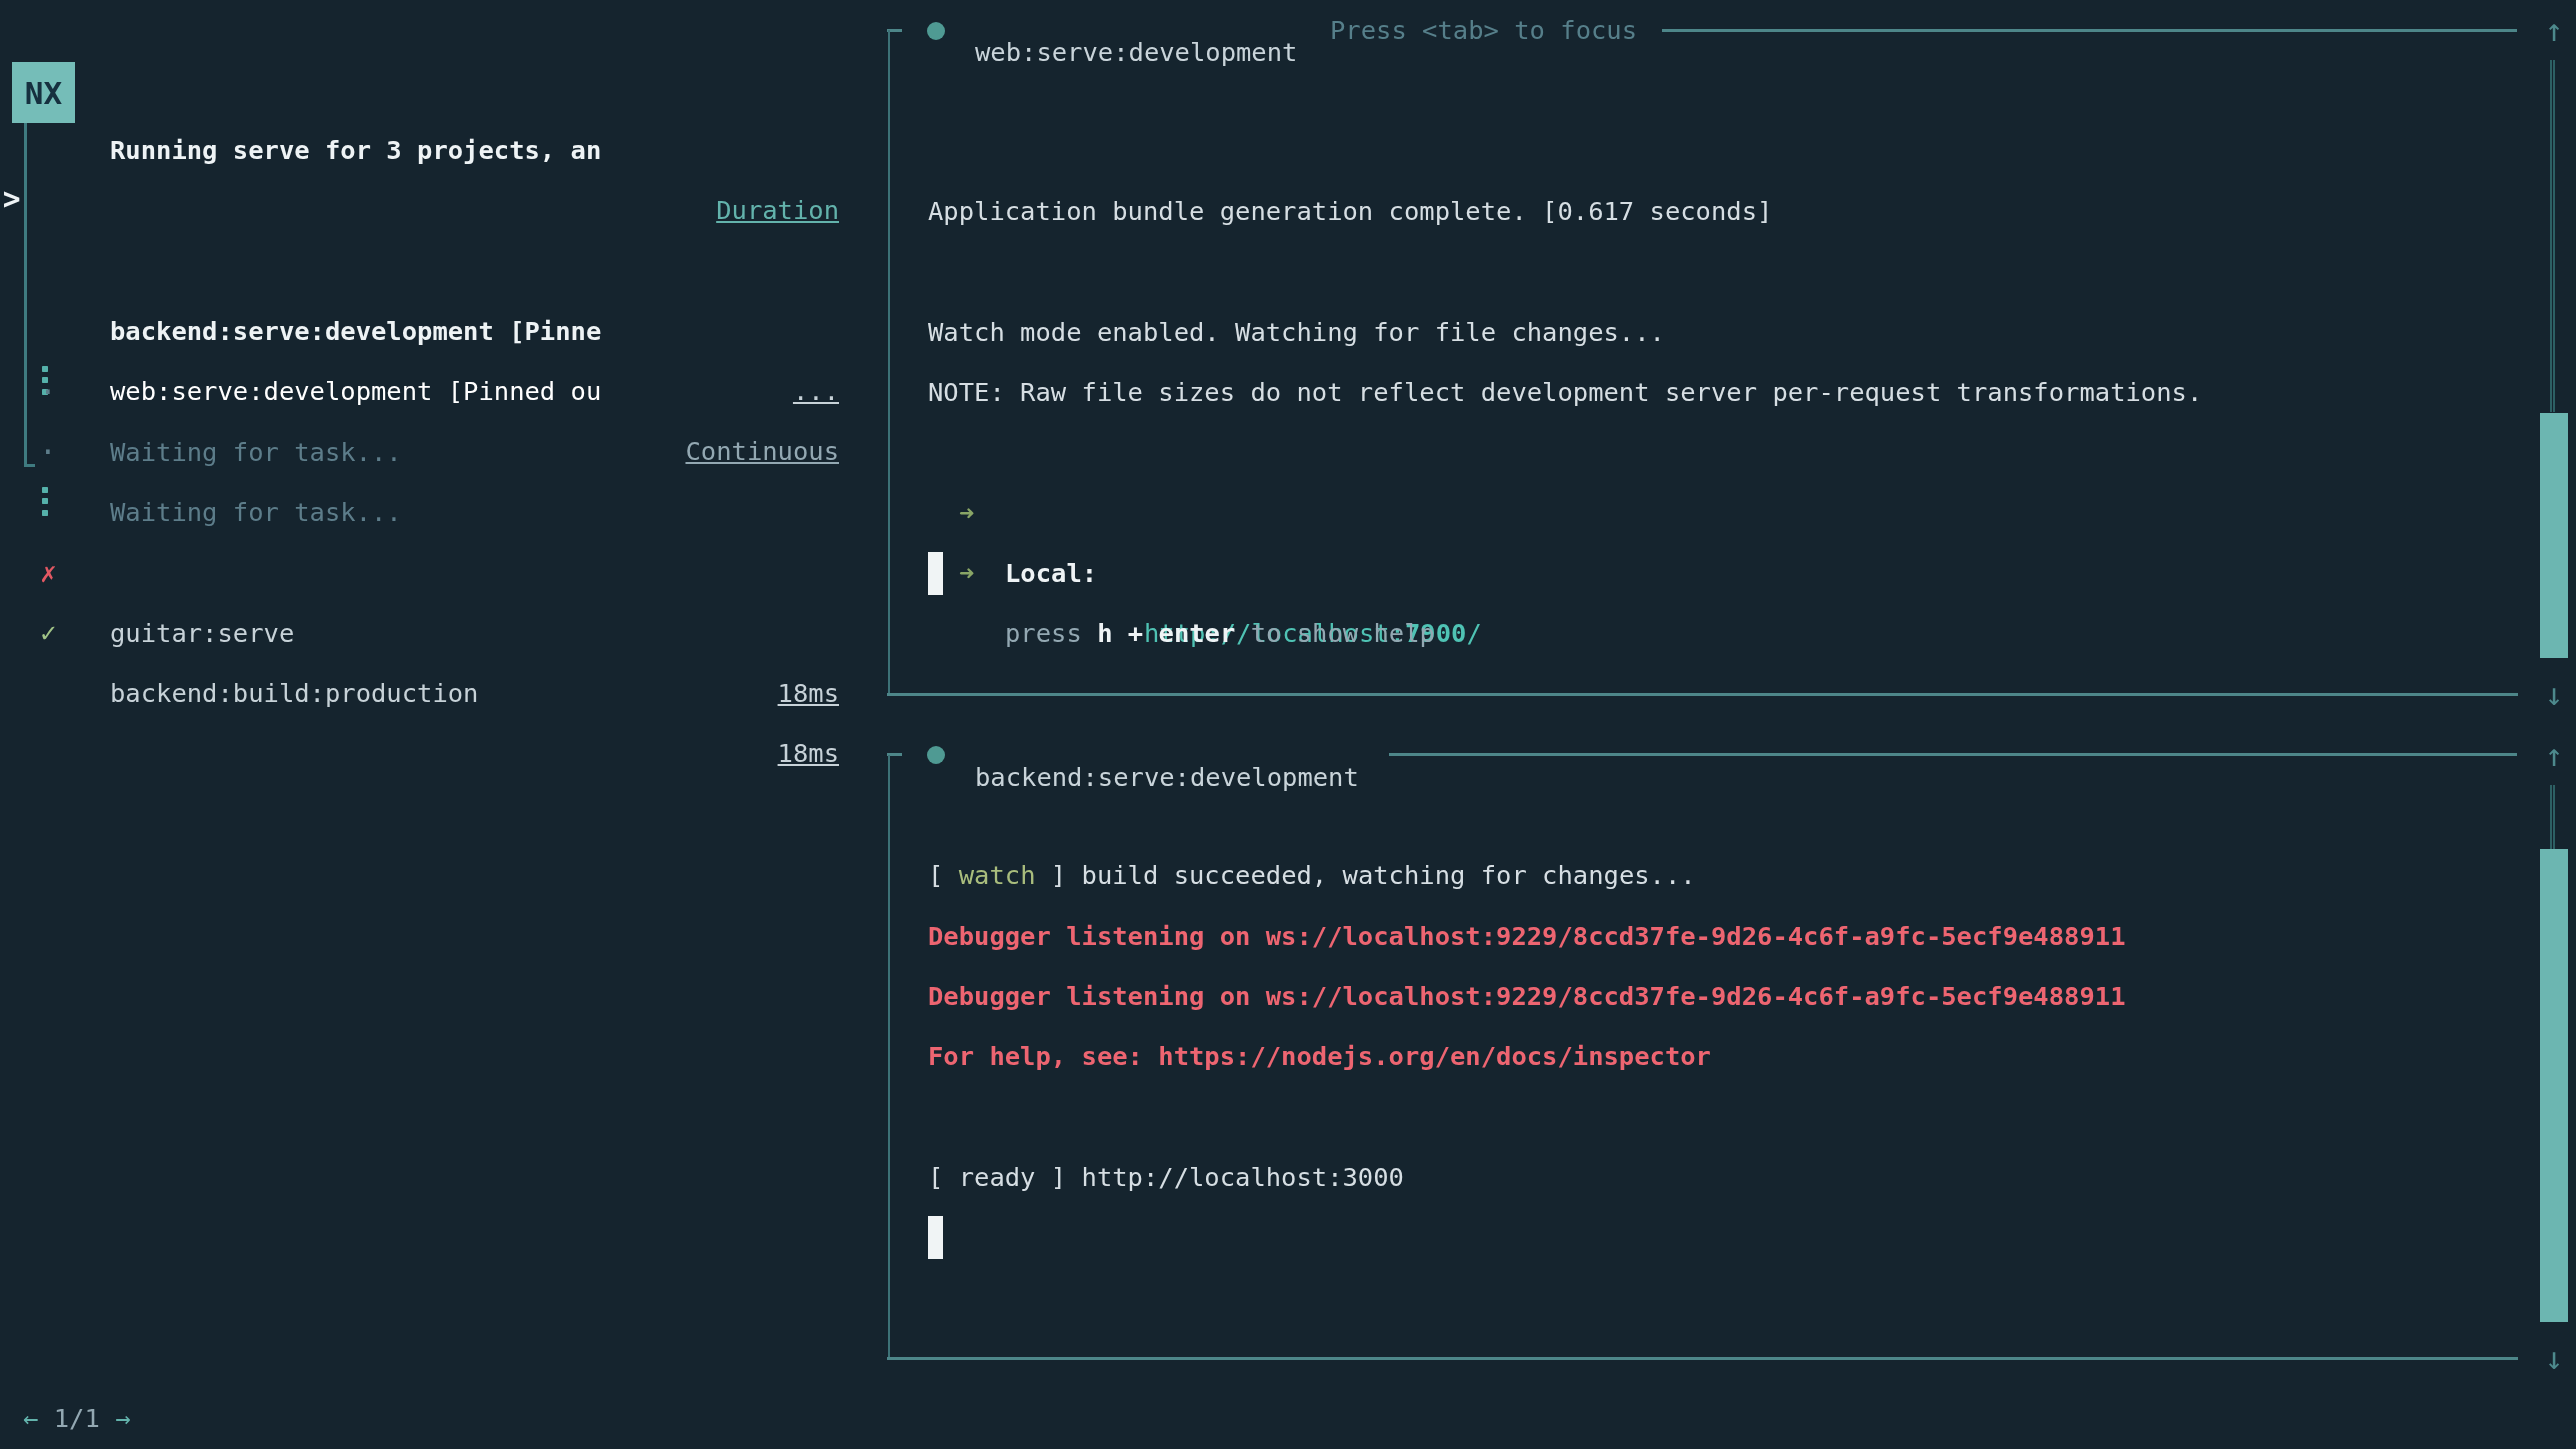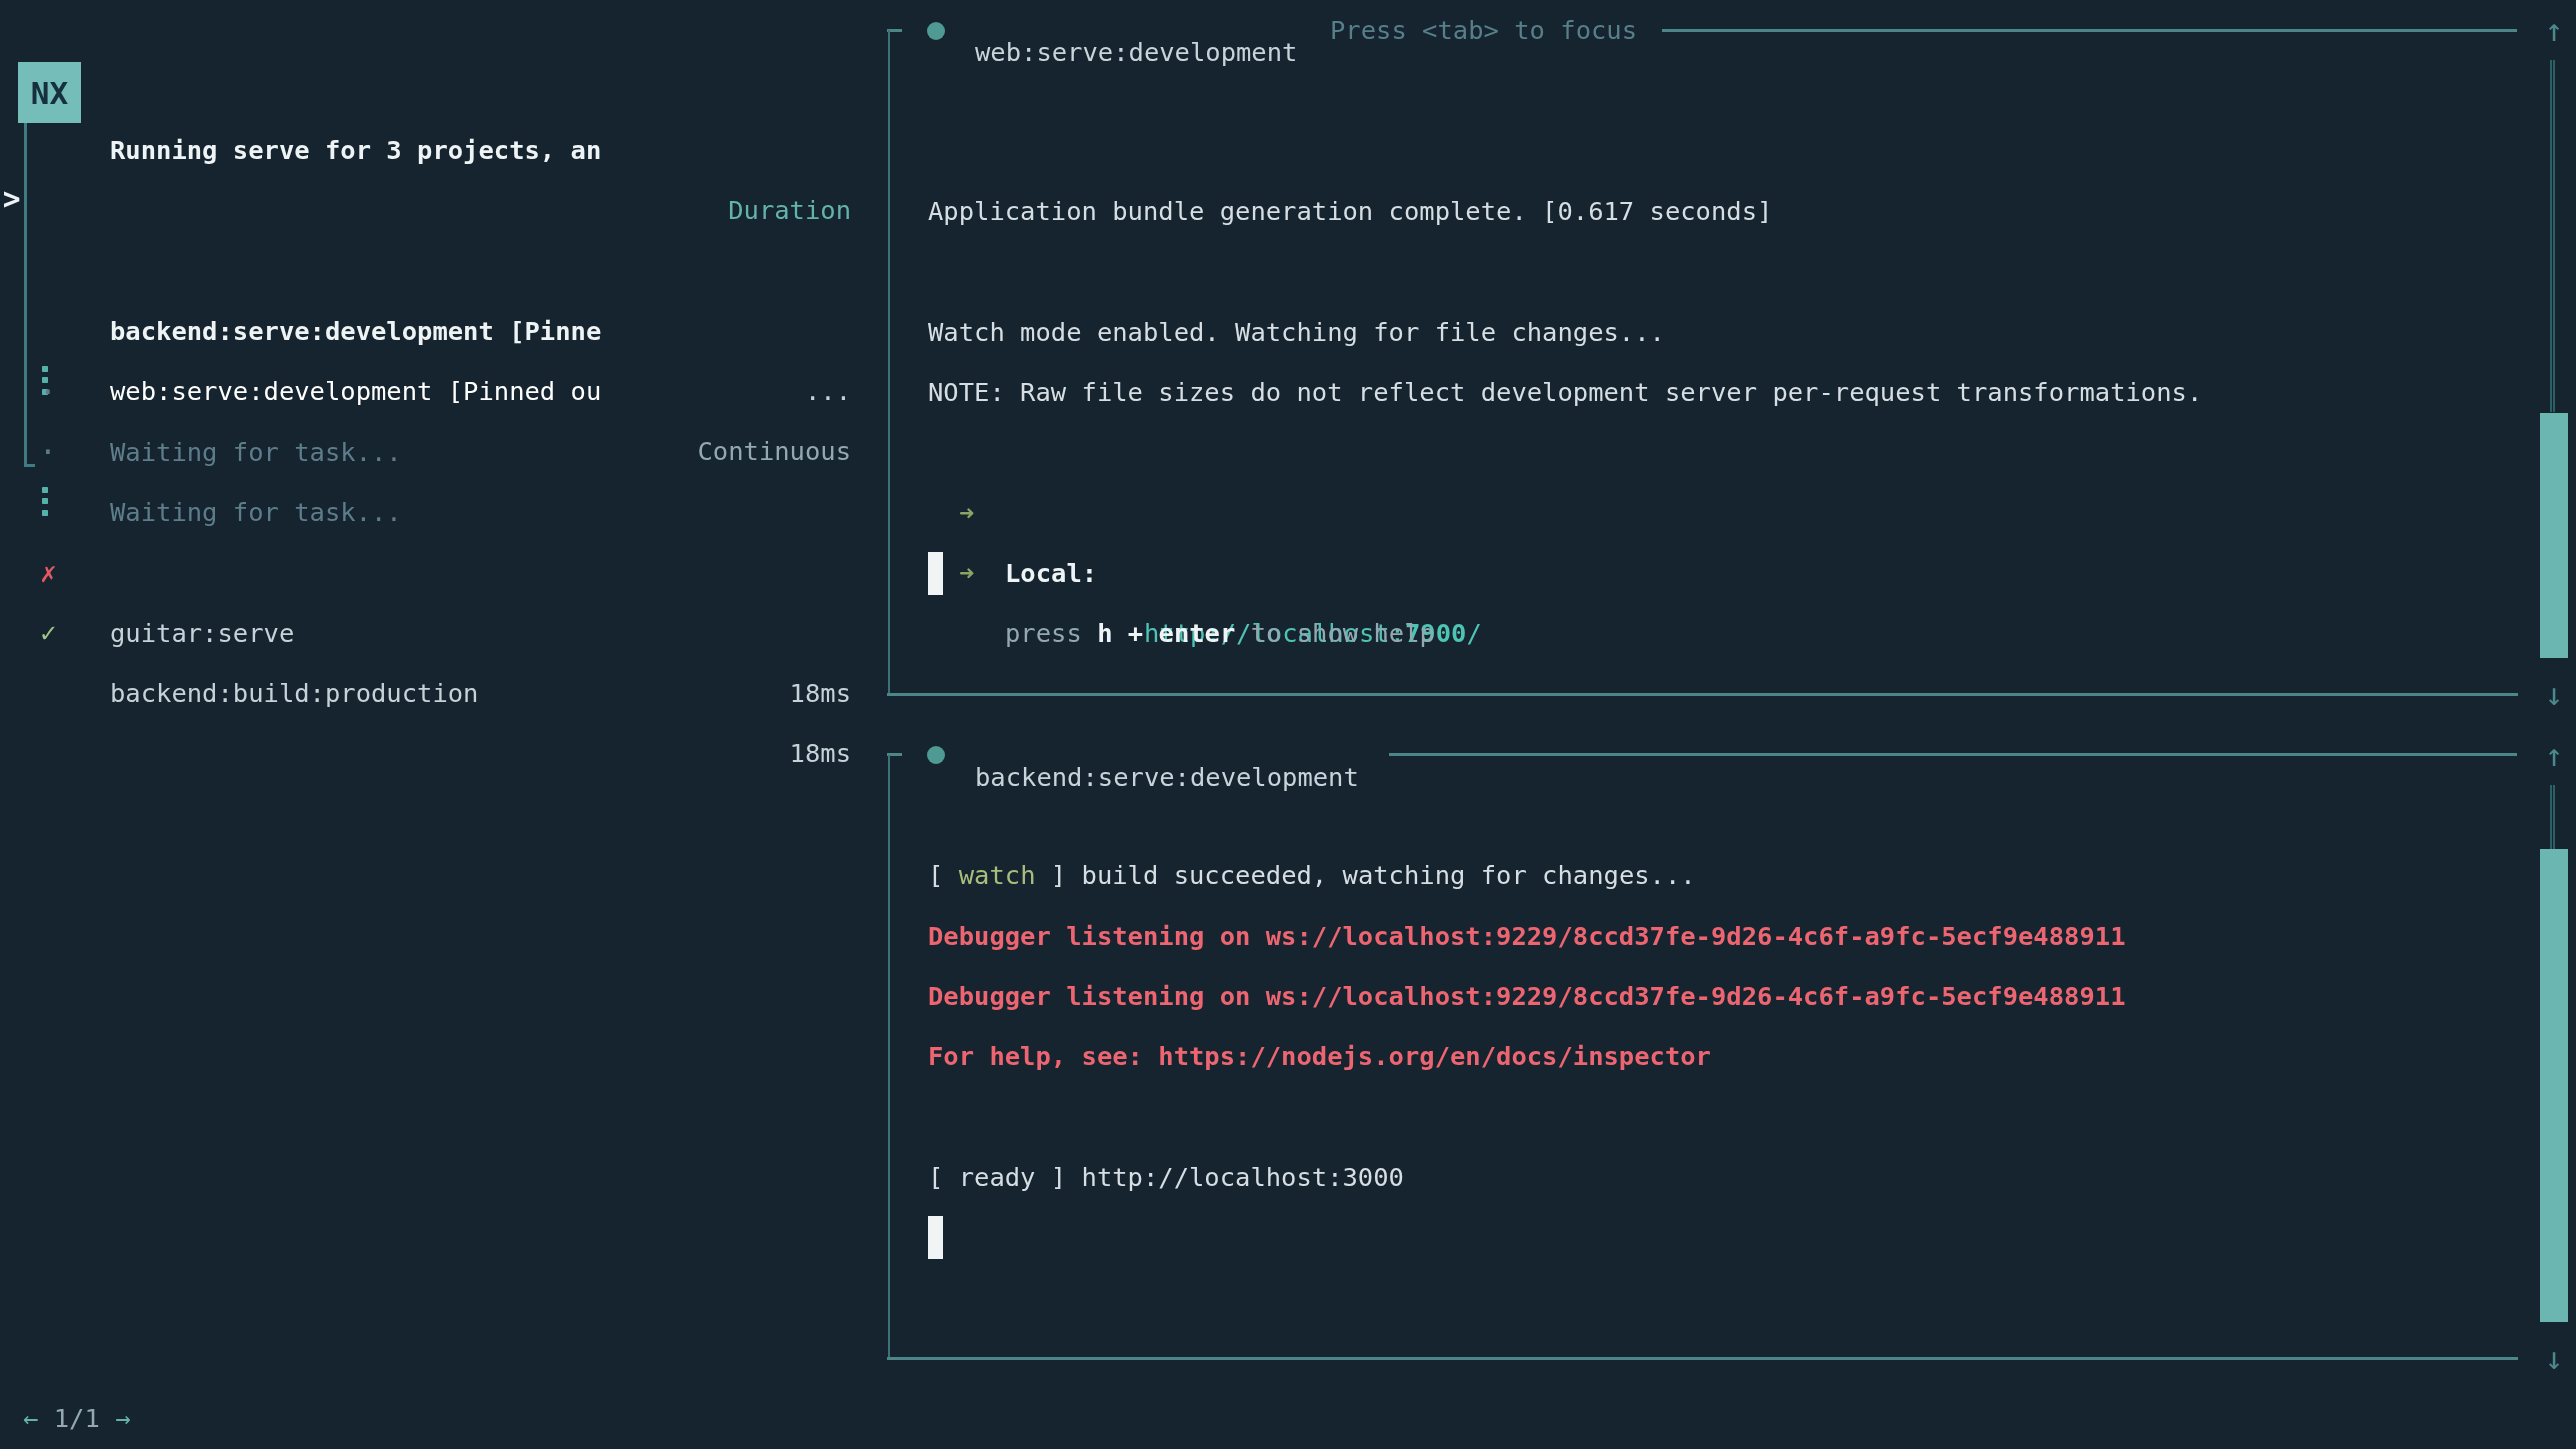--- a/index.html
+++ b/index.html
@@ -15,27 +15,27 @@
   .faint{color:#5d7d8a;text-align:center;}
   .teal{color:#63b3ac;}
   .link{color:#4fc3b4;}
   .red{color:#ed6571;font-weight:bold;}
   .olive{color:#a9bd7d;}
   .garrow{color:#89a566;}
   .hint{color:#567f8a;}
   .ptitle{color:#c9d4da;margin-top:22px;}
   .ptext{color:#d6dee3;}
   
-  .nx-logo{position:absolute;left:18px;top:62px;width:63px;height:61px;background:#75bdb8;color:#16303f;
+  .nx-logo{position:absolute;left:12px;top:62px;width:63px;height:61px;background:#75bdb8;color:#16303f;
     font-weight:bold;font-size:31px;display:flex;align-items:center;justify-content:center;}
   .tree-v{position:absolute;left:24px;top:123px;width:2.7px;height:343px;background:#3f7b80;}
   .tree-foot{position:absolute;left:24px;top:464px;width:11.4px;height:2.7px;background:#3f7b80;}
   .side-row{left:0;width:851px;}
   .side-label{position:absolute;left:110px;}
-  .side-dur{position:absolute;right:0;}
+  .side-dur{position:absolute;right:12px;text-decoration:underline;}
   .chev{position:absolute;left:2.7px;font-size:29.5px;font-weight:bold;color:#eef3f5;}
   .spinner{position:absolute;left:42px;display:flex;flex-direction:column;gap:5.4px;}
   .spinner div{width:6px;height:6px;background:#55b1aa;border-radius:0.7px;}
   .ticon{position:absolute;left:35px;width:27px;text-align:center;font-size:27px;font-weight:bold;}
   .dot-wait{position:absolute;left:39px;color:#5d7d8a;font-size:29.5px;}
   .cross{color:#e25863;}
   .check{color:#a1c487;}
   
   .hline{position:absolute;height:2.7px;background:#4d8689;}
   .vline{position:absolute;width:2px;background:#3d7277;}

